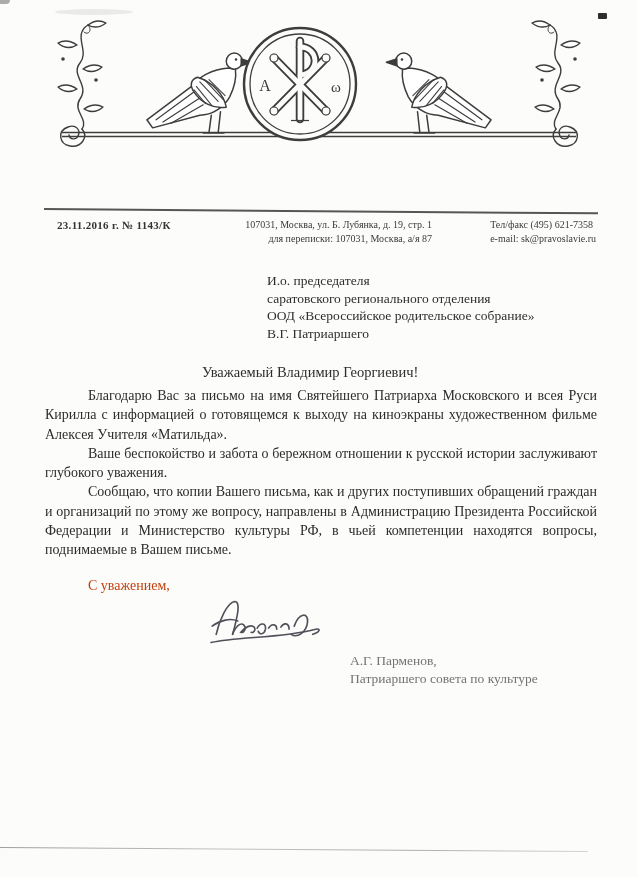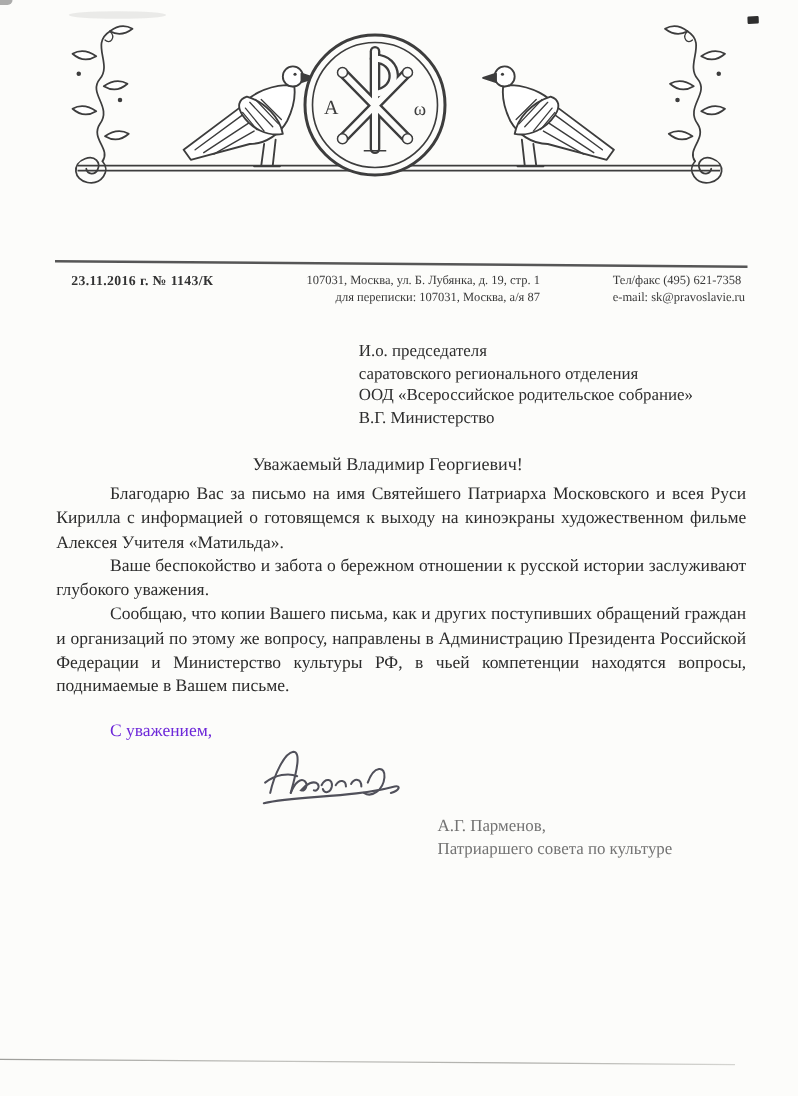--- a/index.html
+++ b/index.html
@@ -33,35 +33,35 @@
     position:absolute;top:218px;right:206px;
     font-size:10px;line-height:13.5px;text-align:right;color:#3a3a3a;
   }
   .ref-contact{
     position:absolute;top:218px;right:42px;
     font-size:10px;line-height:13.5px;color:#3a3a3a;
   }
   
   .recipient{
     position:absolute;top:272px;left:267px;
-    font-size:13.5px;line-height:17.5px;color:#2e2e2e;margin-left:20px;
+    font-size:13.5px;line-height:17.5px;color:#2e2e2e;
   }
   .salutation{
     position:absolute;top:364px;left:202px;
     font-size:14.5px;color:#2e2e2e;
   }
   
   .body-text{
     position:absolute;top:386px;left:45px;width:552px;
     font-size:14px;line-height:19.3px;text-align:justify;color:#2c2c2c;
   }
   .body-text p{margin:0;text-indent:43px;}
   .valediction{
     position:absolute;top:578px;left:88px;
-    font-size:14px;color:#6d28d9;
+    font-size:14px;color:#c2410c;
   }
   
   .signature{position:absolute;top:596px;left:209px;width:116px;height:52px;}
   .signer{
     position:absolute;top:652px;left:350px;
     font-size:13.5px;line-height:17.5px;color:#737373;
   }
   
   .artifact-square{
     position:absolute;top:13px;left:598px;width:9px;height:6px;
@@ -163,21 +163,21 @@
   </div>
   <div class="ref-contact">
     <div>Тел/факс (495) 621-7358</div>
     <div>e-mail: sk@pravoslavie.ru</div>
   </div>
 
   <div class="recipient">
     <div>И.о. председателя</div>
     <div>саратовского регионального отделения</div>
     <div>ООД «Всероссийское родительское собрание»</div>
-    <div>В.Г. Министерство</div>
+    <div>В.Г. Патриаршего</div>
   </div>
 
   <div class="salutation">Уважаемый Владимир Георгиевич!</div>
 
   <div class="body-text">
     <p>Благодарю Вас за письмо на имя Святейшего Патриарха Московского и всея Руси Кирилла с информацией о готовящемся к выходу на киноэкраны художественном фильме Алексея Учителя «Матильда».</p>
     <p>Ваше беспокойство и забота о бережном отношении к русской истории заслуживают глубокого уважения.</p>
     <p>Сообщаю, что копии Вашего письма, как и других поступивших обращений граждан и организаций по этому же вопросу, направлены в Администрацию Президента Российской Федерации и Министерство культуры РФ, в чьей компетенции находятся вопросы, поднимаемые в Вашем письме.</p>
   </div>
 

